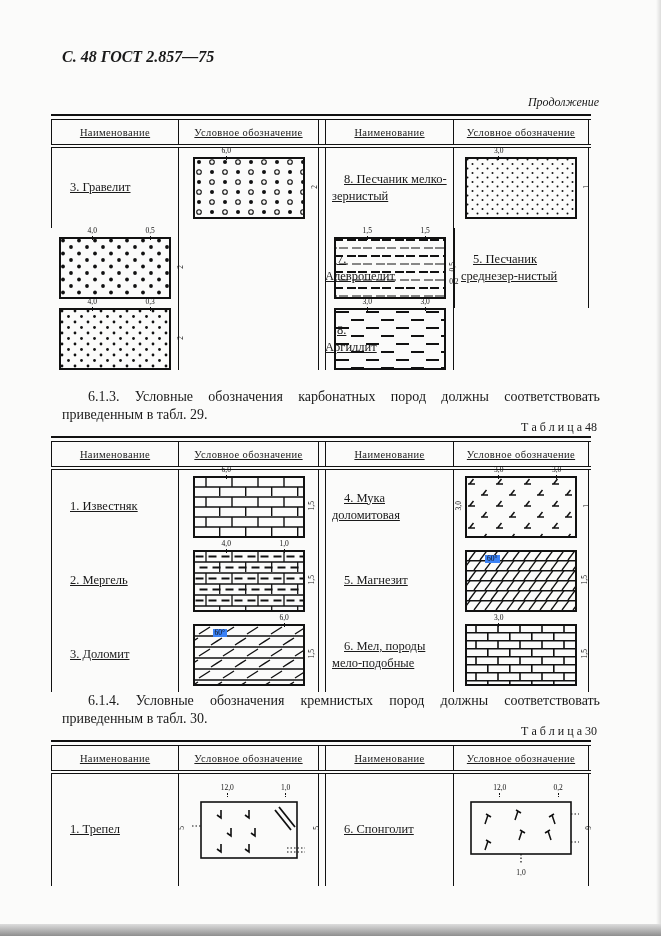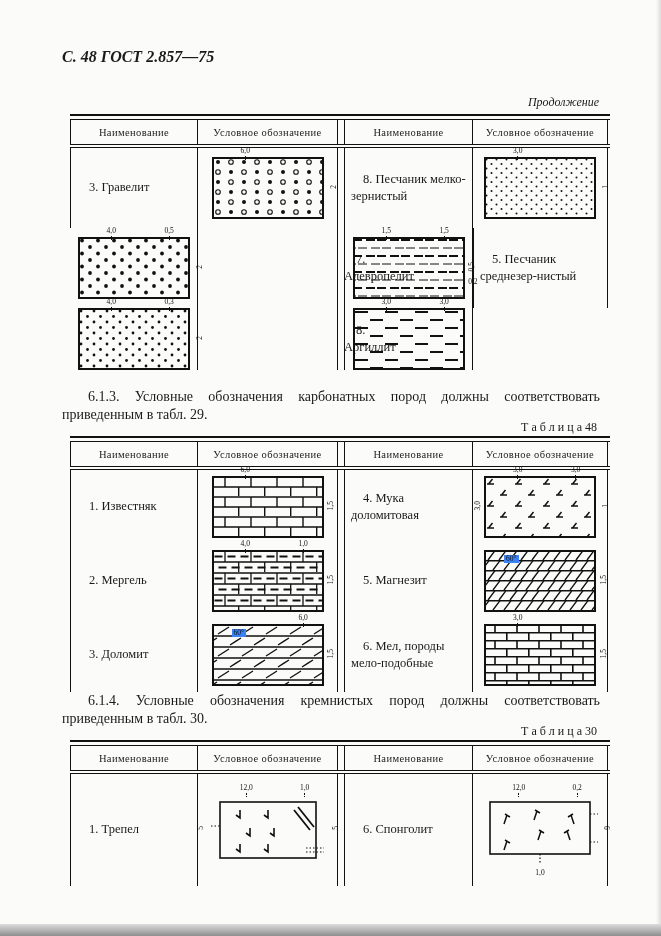--- a/index.html
+++ b/index.html
@@ -11,21 +11,21 @@
   }
   .edge-bottom{position:absolute;left:0;bottom:0;width:661px;height:12px;
     background:linear-gradient(#ddd,#8f8f8f);}
   .edge-right{position:absolute;right:0;top:0;width:5px;height:936px;
     background:linear-gradient(90deg,rgba(0,0,0,0),rgba(0,0,0,.12));}
   .page-header{position:absolute;left:62px;top:48px;font-weight:bold;font-size:16px;font-style:italic;}
   .continuation{position:absolute;right:62px;top:95px;font-style:italic;font-size:12px;}
   .para{position:absolute;left:62px;width:538px;font-size:14px;line-height:1.25;
     text-align:justify;text-indent:26px;}
   .tcaption{position:absolute;right:64px;font-size:12px;}
-  .ttable{position:absolute;left:70px;width:540px;}
+  .ttable{position:absolute;left:51px;width:540px;text-decoration:underline;}
   .rule-top{height:3px;border-top:2px solid #111;border-bottom:1px solid #111;}
   .rule-mid{height:2px;border-top:1px solid #111;border-bottom:1px solid #111;}
   .tgrid{display:grid;grid-template-columns:128px 140px 7px 128px 135px;}
   .hcell{height:24px;display:flex;align-items:center;justify-content:center;
     font-size:10.5px;letter-spacing:.4px;color:#222;}
   .c-nl{border-left:1px solid #111;border-right:1px solid #111;}
   .c-sl{border-right:1px solid #111;}
   .mid{border-right:1px solid #111;}
   .c-nr{border-right:1px solid #111;}
   .c-sr{border-right:1px solid #111;}

